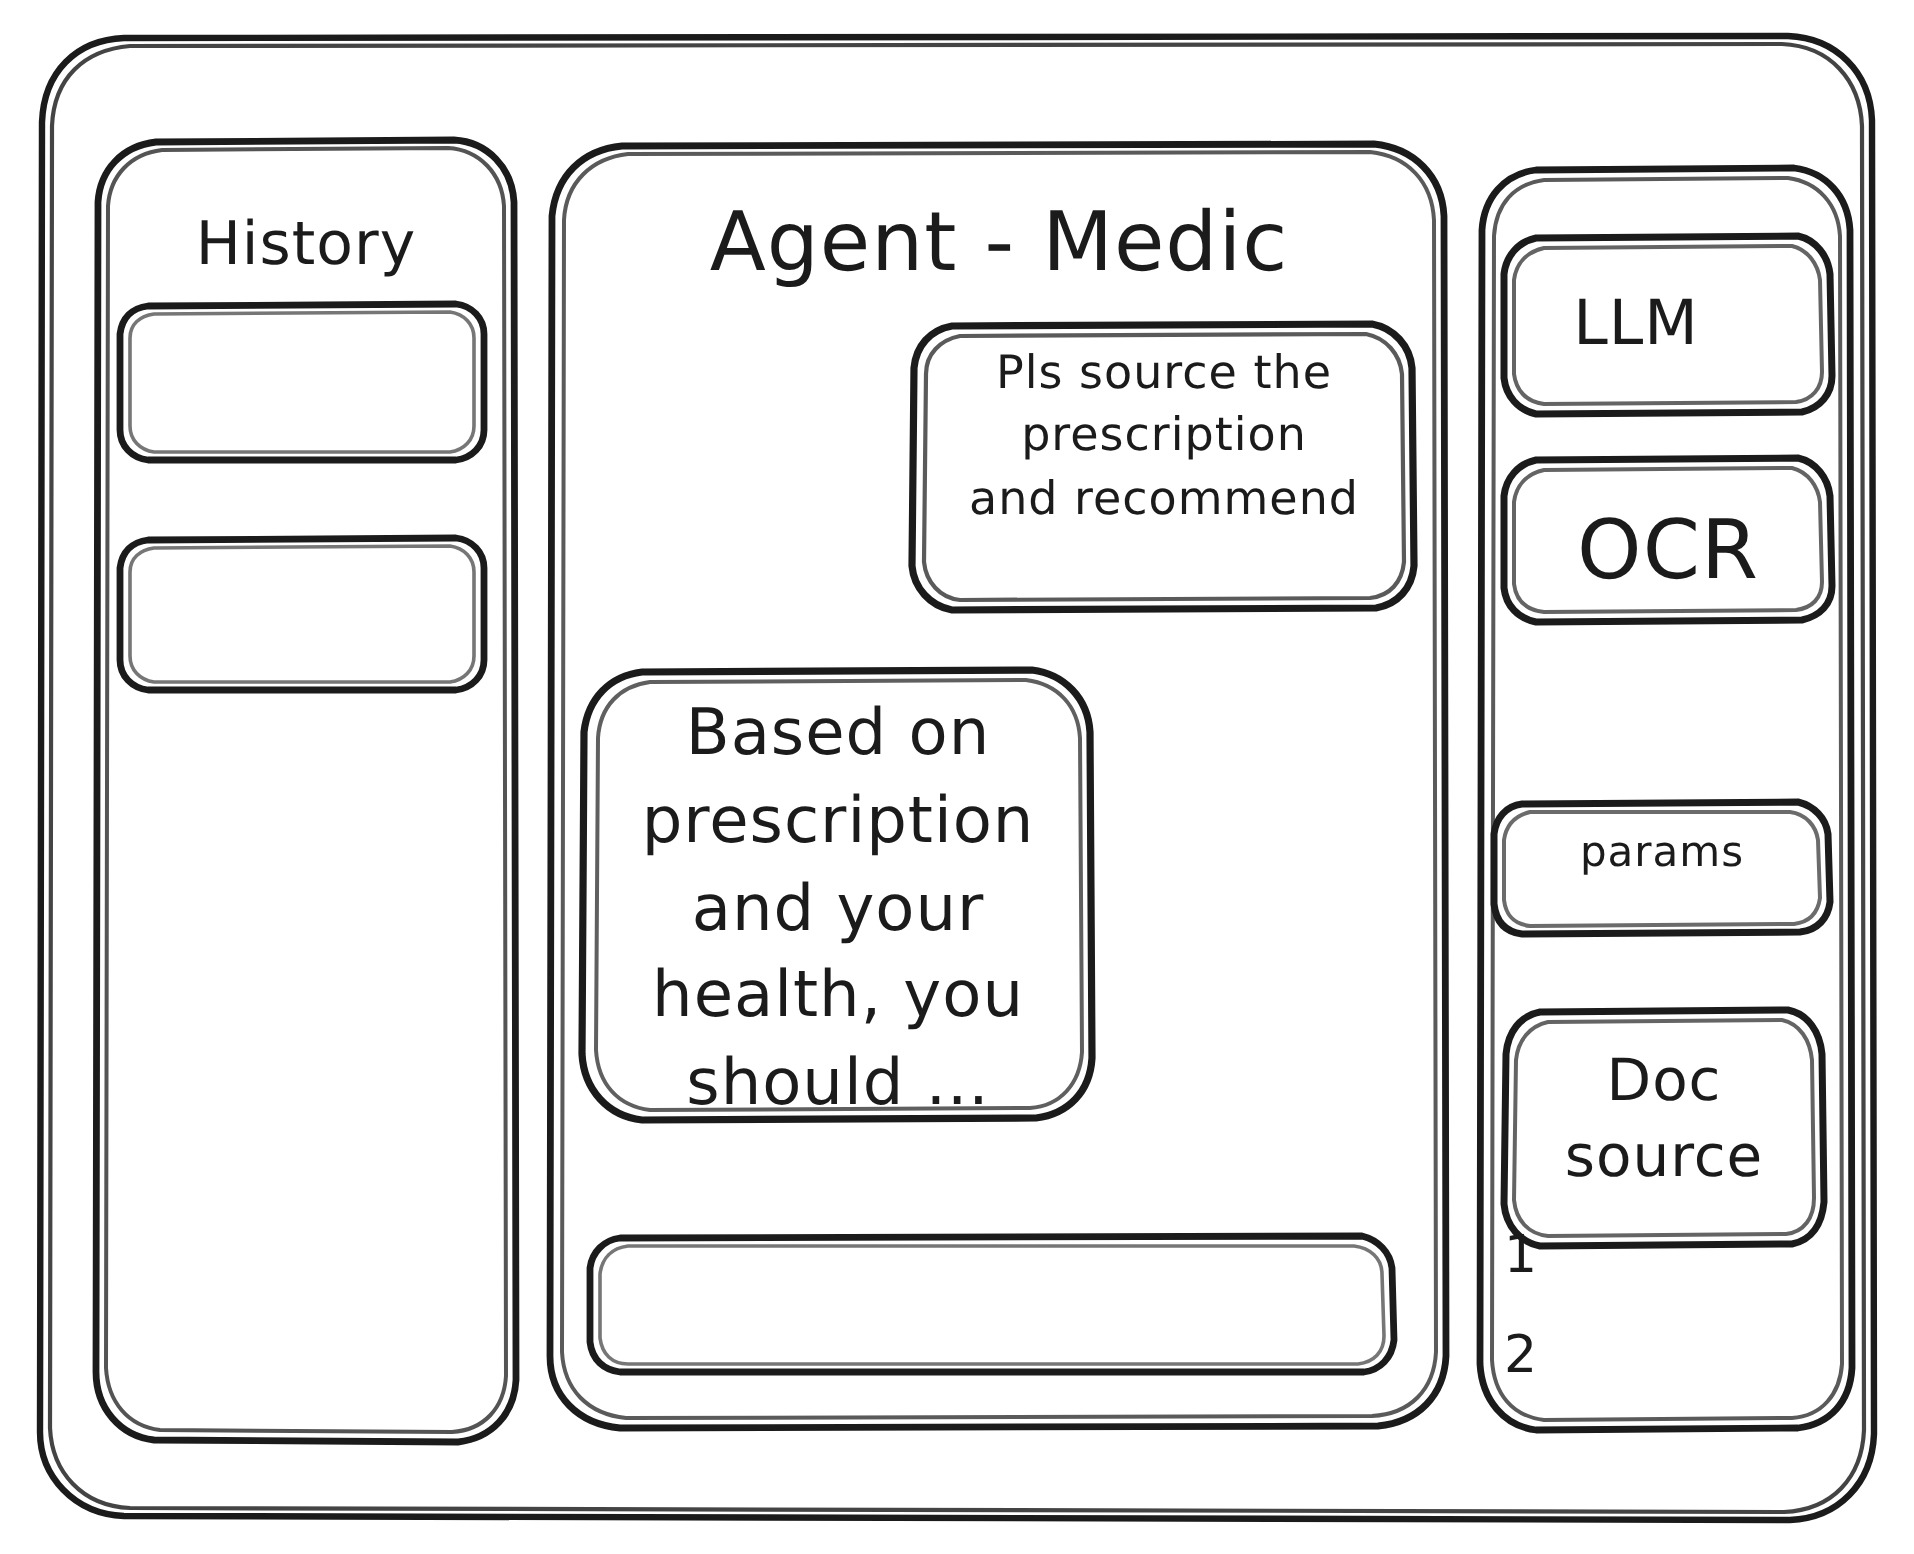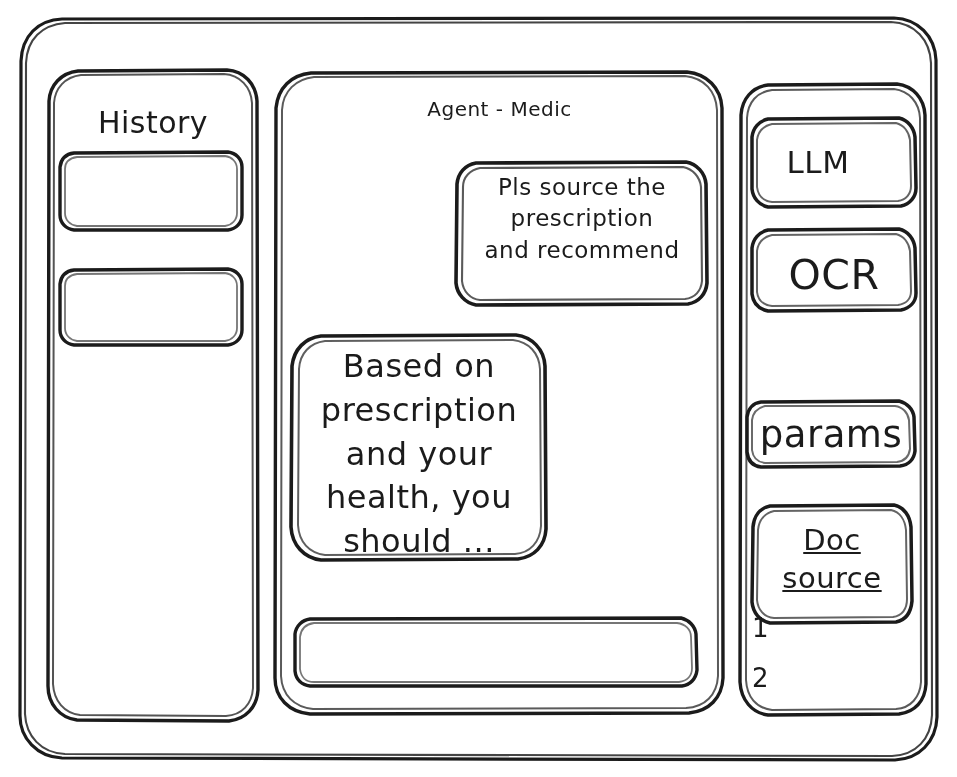--- a/index.html
+++ b/index.html
@@ -58,21 +58,21 @@
   #history-title {
     left: 46px; top: 77px; width: 214px;
     font-size: 30px;
     margin-top: 29px;
   }
   #history-item-1 { left: 58px;  top: 150px; width: 186px; height: 82px; }
   #history-item-2 { left: 58px;  top: 267px; width: 186px; height: 80px; }
 
   #main-title {
     left: 278px; top: 98px; width: 443px;
-    font-size: 20px;
+    font-size: 41px;
   }
 
   #user-bubble     { left: 454px; top: 160px; width: 256px; height: 147px; }
   #user-bubble-text{
     left: 454px; top: 172px; width: 256px;
     font-size: 23px; line-height: 1.36;
   }
 
   #agent-bubble     { left: 289px; top: 333px; width: 260px; height: 229px; }
   #agent-bubble-text{
@@ -80,25 +80,25 @@
     font-size: 32px; line-height: 1.37;
   }
 
   #composer-input { left: 293px; top: 616px; width: 406px; height: 72px; }
 
   #tool-llm        { left: 750px; top: 116px; width: 168px; height: 93px; }
   #tool-llm-label  { left: 750px; top: 145px; width: 136px; font-size: 31px; }
   #tool-ocr        { left: 750px; top: 227px; width: 168px; height: 86px; }
   #tool-ocr-label  { left: 750px; top: 252px; width: 168px; font-size: 41px; }
   #tool-params     { left: 745px; top: 399px; width: 172px; height: 70px; }
-  #tool-params-label{left: 745px; top: 414px; width: 172px; font-size: 37px; }
+  #tool-params-label{left: 745px; top: 414px; width: 172px; font-size: 21px; }
   #tool-docsource  { left: 750px; top: 503px; width: 164px; height: 122px; }
   #tool-docsource-label{
     left: 750px; top: 521px; width: 164px;
-    font-size: 29px; line-height: 1.32; text-decoration: underline;
+    font-size: 29px; line-height: 1.32;
   }
 
   #doc-list-1 { left: 752px; top: 613px; width: 30px; font-size: 26px; text-align: left; }
   #doc-list-2 { left: 752px; top: 663px; width: 30px; font-size: 26px; text-align: left; }
 </style>
 </head>
 <body>
 
 <div class="sketch" id="window-frame">
   <svg viewBox="0 0 921 745" preserveAspectRatio="none">

